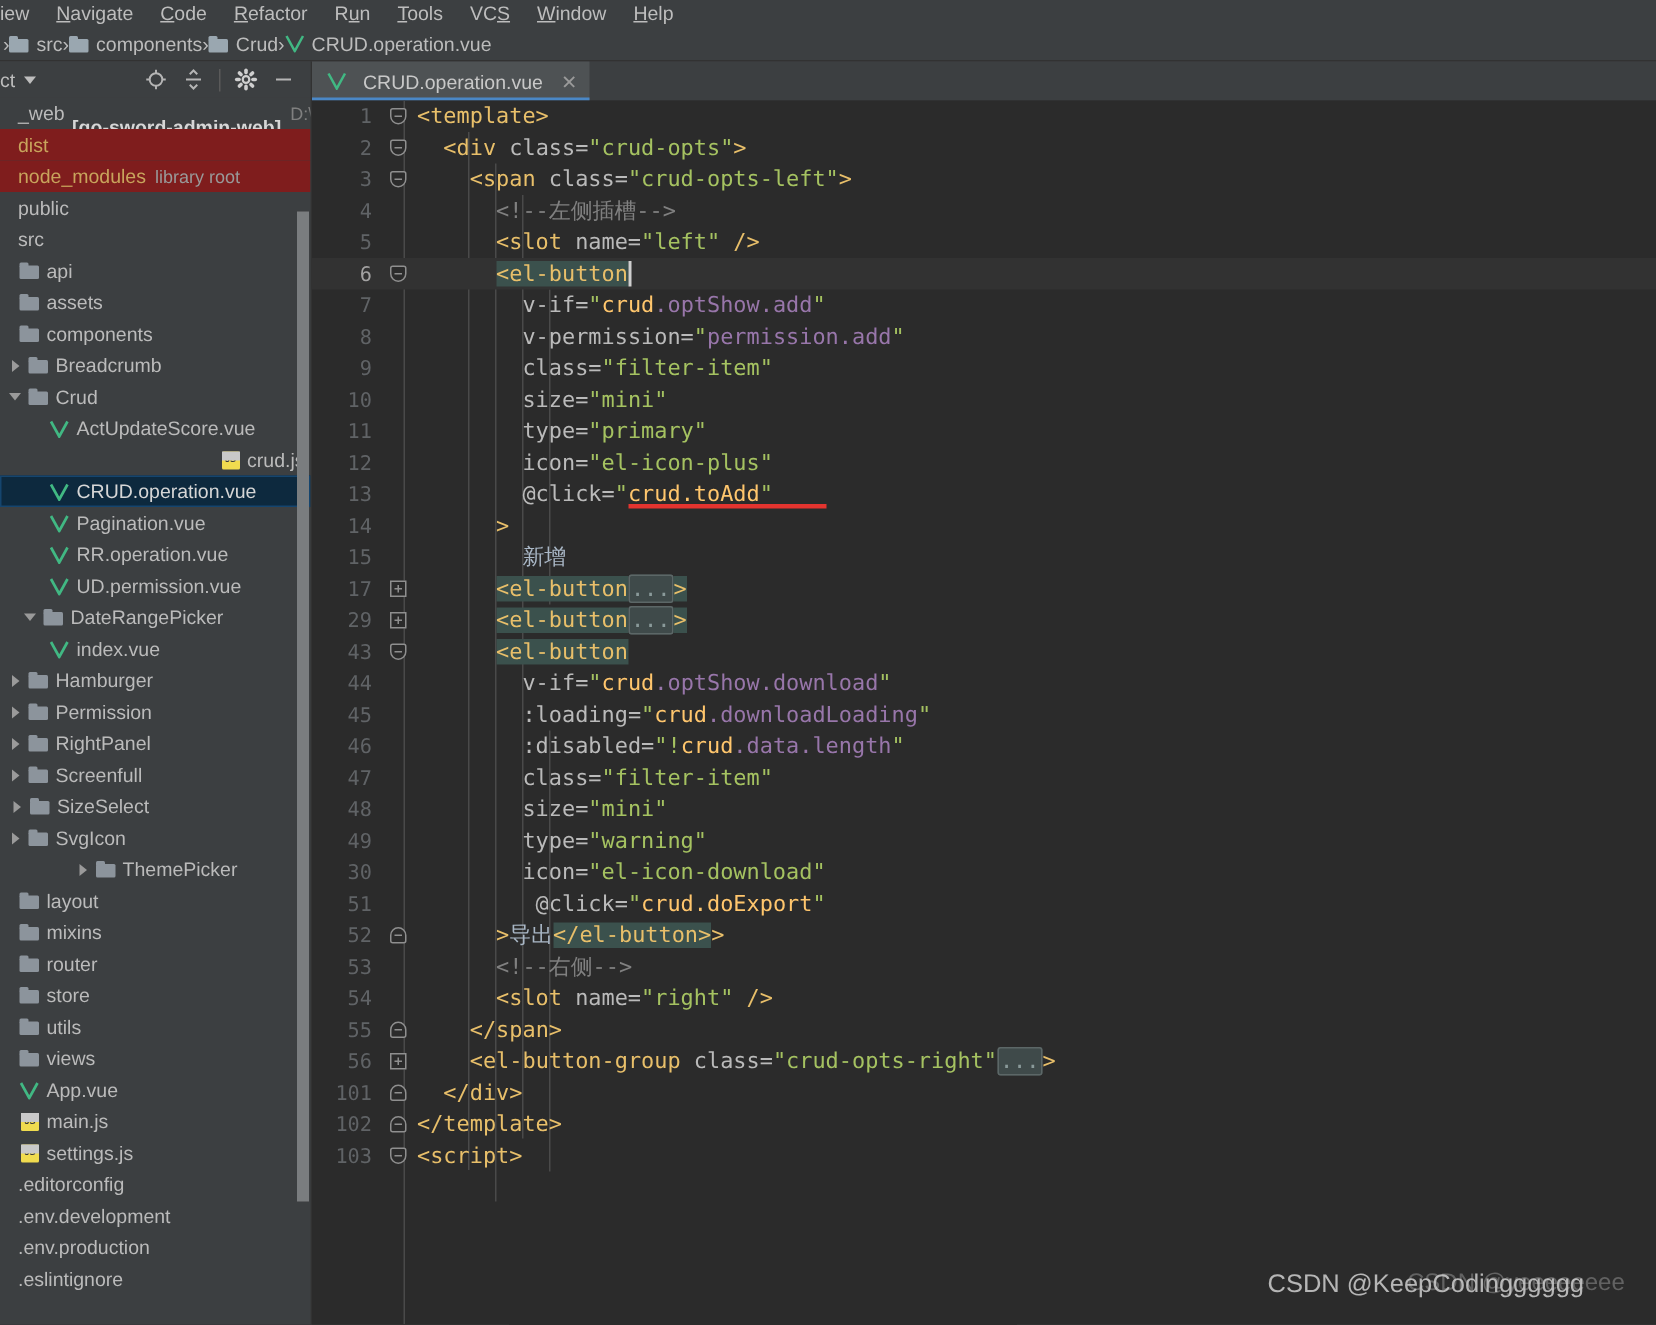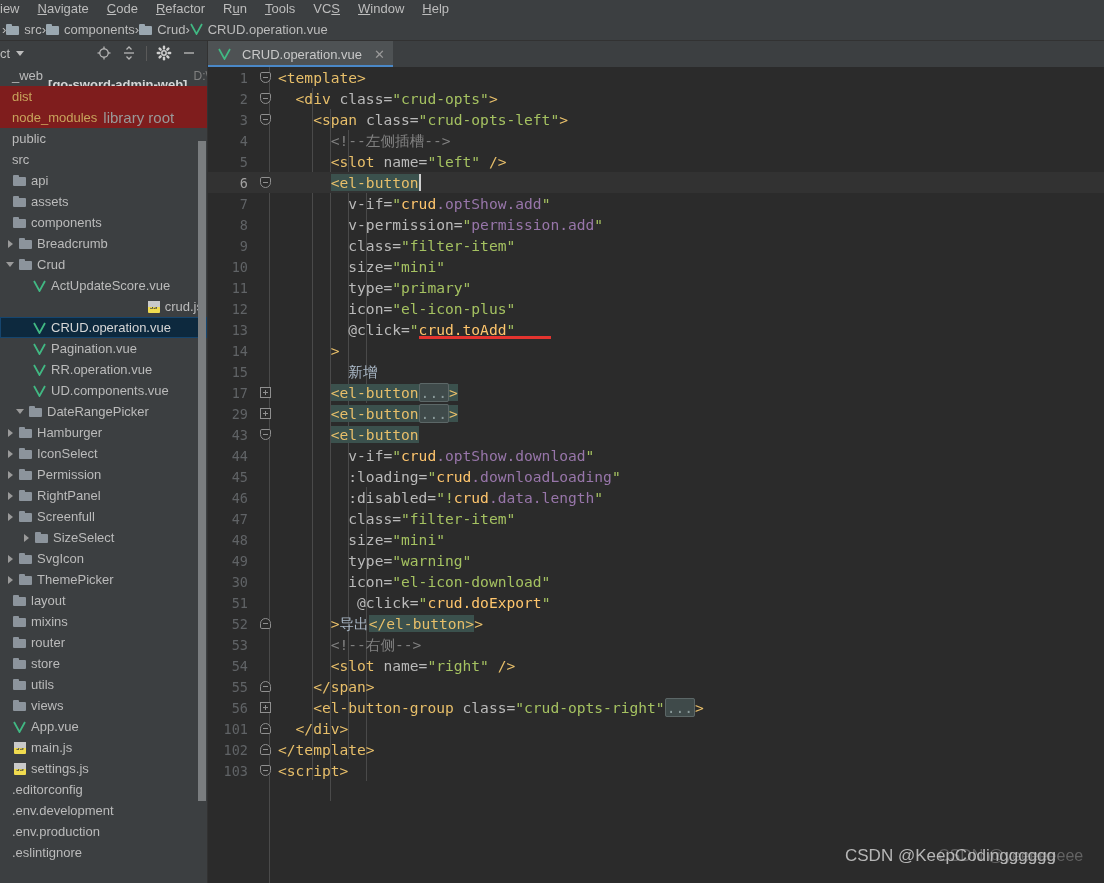--- a/index.html
+++ b/index.html
@@ -115,21 +115,21 @@
   }
   .ic-js:before{
     content:""; position:absolute; left:0; top:0; width:12px; height:6px;
     background:#c9c9c9;
   }
   .vue-glyph{ position:absolute; left:1px; top:2px; }
   .lbl{ color:#bbbbbb; }
   .lbl.yellowish{ color:#c8a45c; }
   .lbl.white{ color:#d6d6d6; }
   .sub{ color:#808080; margin-left:6px; font-size:12px; }
-  .subb{ color:#999999; margin-left:6px; font-size:15px; }
+  .subb{ color:#999999; margin-left:6px; font-size:12px; }
   .bold{ font-weight:bold; color:#d6d6d6;margin-top:17px; }
 
   .pane-scrollbar{
     position:absolute; right:1px; top:24px; width:8px; background:#7a7d7f;
     border-radius:0px;
   }
 
   
   .editor-col{ flex:1 1 auto; display:flex; flex-direction:column; min-width:0; background:#2b2b2b; }
   .tabbar{
@@ -393,63 +393,67 @@
               </span>
               <span class="lbl">RR.operation.vue</span>
             </div>
             <div class="row" style="padding-left: 20px;">
               <span class="arrow none"></span>
               <span class="ic">
                 <span class="vue-glyph"><svg width="13" height="12" viewBox="0 0 13 12">
                     <path d="M1 1 L6.5 11 L12 1" fill="none" stroke="#41b883" stroke-width="1.8"></path>
                   </svg></span>
               </span>
-              <span class="lbl">UD.components.vue</span>
+              <span class="lbl">UD.permission.vue</span>
             </div>
             <div class="row" style="padding-left: 16px;">
               <span class="arrow down"></span>
               <span class="ic ic-fold2"></span>
               <span class="lbl">DateRangePicker</span>
             </div>
+            <div class="row" style="padding-left: 20px;">
+              <span class="arrow none"></span>
+              <span class="ic">
+                <span class="vue-glyph"><svg width="13" height="12" viewBox="0 0 13 12">
+                    <path d="M1 1 L6.5 11 L12 1" fill="none" stroke="#41b883" stroke-width="1.8"></path>
+                  </svg></span>
+              </span>
+              <span class="lbl">index.vue</span>
+            </div>
             <div class="row" style="padding-left: 6px;">
               <span class="arrow right"></span>
               <span class="ic ic-fold2"></span>
               <span class="lbl">Hamburger</span>
             </div>
             <div class="row" style="padding-left: 6px;">
               <span class="arrow right"></span>
               <span class="ic ic-fold2"></span>
-              <span class="lbl">IconSelect</span>
+              <span class="lbl">Permission</span>
             </div>
             <div class="row" style="padding-left: 6px;">
               <span class="arrow right"></span>
               <span class="ic ic-fold2"></span>
-              <span class="lbl">Permission</span>
+              <span class="lbl">RightPanel</span>
+            </div>
+            <div class="row" style="padding-left: 6px; text-align: right;">
+              <span class="arrow right"></span>
+              <span class="ic ic-fold2"></span>
+              <span class="lbl">Screenfull</span>
+            </div>
+            <div class="row" style="padding-left: 7px;">
+              <span class="arrow right"></span>
+              <span class="ic ic-fold2"></span>
+              <span class="lbl">SizeSelect</span>
             </div>
             <div class="row" style="padding-left: 6px;">
               <span class="arrow right"></span>
               <span class="ic ic-fold2"></span>
-              <span class="lbl">RightPanel</span>
-            </div>
-            <div class="row" style="padding-left: 6px; text-align: right;">
-              <span class="arrow right"></span>
-              <span class="ic ic-fold2"></span>
-              <span class="lbl">Screenfull</span>
-            </div>
-            <div class="row" style="padding-left: 22px;">
-              <span class="arrow right"></span>
-              <span class="ic ic-fold2"></span>
-              <span class="lbl">SizeSelect</span>
-            </div>
-            <div class="row" style="padding-left: 6px;">
-              <span class="arrow right"></span>
-              <span class="ic ic-fold2"></span>
               <span class="lbl">SvgIcon</span>
             </div>
-            <div class="row" style="padding-left: 6px;">
+            <div class="row" style="padding-left: 6px; justify-content: center;">
               <span class="arrow right"></span>
               <span class="ic ic-fold2"></span>
               <span class="lbl">ThemePicker</span>
             </div>
             <div class="row">
               <span class="arrow none"></span>
               <span class="ic ic-fold2"></span>
               <span class="lbl">layout</span>
             </div>
             <div class="row">

